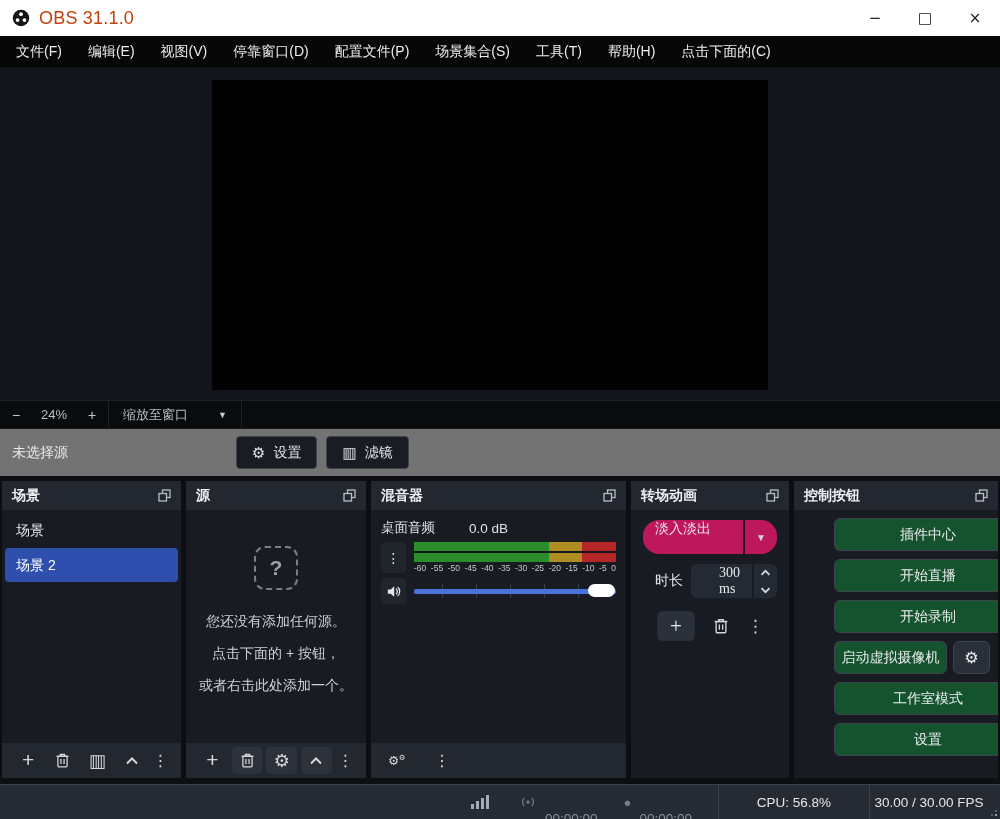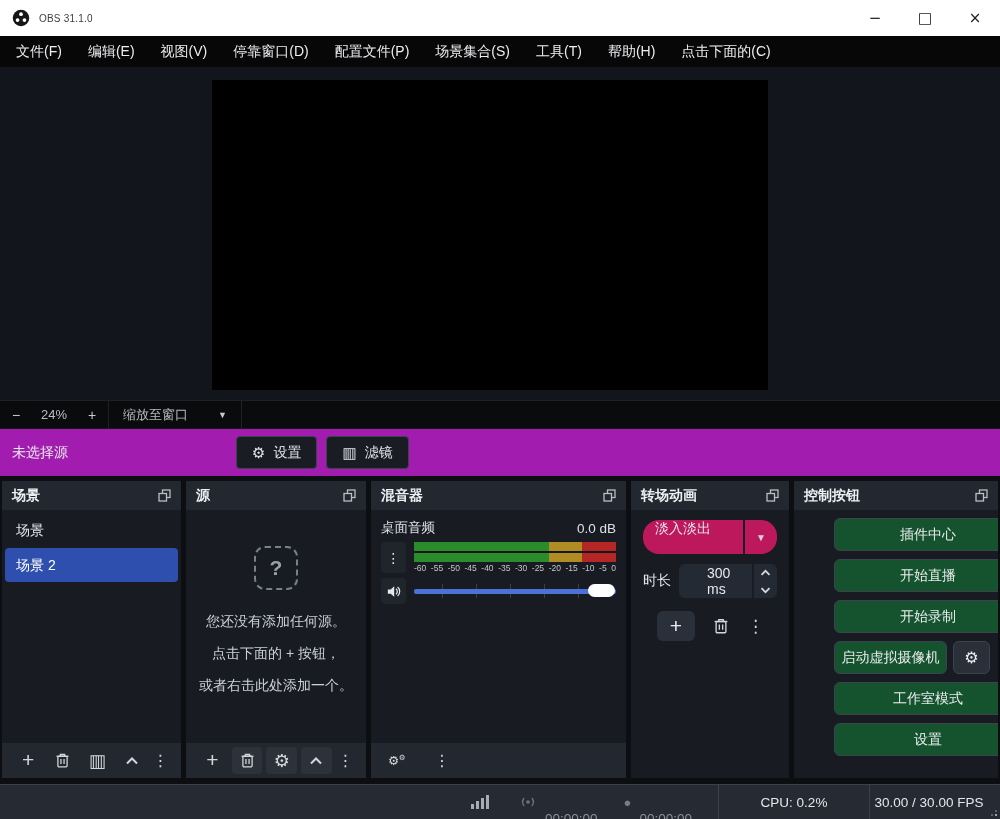--- a/index.html
+++ b/index.html
@@ -7,21 +7,21 @@
   body {
     font-family: "Liberation Sans", "DejaVu Sans", sans-serif;
     background:#0c0e11; overflow:hidden;
     -webkit-font-smoothing: antialiased;
   }
   .app { width:1000px; height:819px; display:flex; flex-direction:column; }
 
   
   .titlebar { height:36px; background:#ffffff; display:flex; align-items:center; padding-left:12px; flex:0 0 auto; }
   .titlebar .logo { width:18px; height:18px; margin-right:9px; display:flex; }
-  .titlebar .title { font-size:10px; color:#404040; letter-spacing:.2px; }
+  .titlebar .title { font-size:18px; color:#c2410c; letter-spacing:.2px; }
   .win-controls { margin-left:auto; display:flex; height:36px; }
   .win-btn { width:50px; height:36px; display:flex; align-items:center; justify-content:center;
              font-size:15px; color:#222; font-family:"DejaVu Sans",sans-serif; }
 
   
   .menubar { height:31px; background:#070708; display:flex; align-items:center; padding:0 3px; flex:0 0 auto; }
   .menu-item { padding:0 13px; font-size:14px; color:#ebedef; line-height:31px; cursor:default; }
 
   
   .preview { height:333px; background:#12151b; position:relative; flex:0 0 auto; }
@@ -31,33 +31,33 @@
   .zoombar { height:28px; background:#0a0b0d; border-top:1px solid #1e2126; display:flex; align-items:center;
              color:#b8bdc3; font-size:13px; flex:0 0 auto; }
   .zoombar .zbtn { width:32px; text-align:center; font-size:14px; color:#c9cdd2; }
   .zoombar .zlevel { width:44px; text-align:center; }
   .zdiv { width:1px; height:27px; background:#1e2126; }
   .zfit { padding:0 16px 0 14px; }
   .zdrop { width:38px; height:27px; display:flex; align-items:center; justify-content:center;
            border-right:1px solid #1e2126; font-size:9px; color:#c9cdd2; }
 
   
-  .contextbar { height:48px; background:#a21caf; border-top:1px solid #17191d; display:flex; align-items:center;
+  .contextbar { height:48px; background:#737373; border-top:1px solid #17191d; display:flex; align-items:center;
                 padding:0 12px; flex:0 0 auto; }
   .ctx-label { font-size:14px; color:#e8eaed; }
   .ctx-buttons { margin-left:168px; display:flex; gap:9px; }
   .ctx-btn { height:33px; padding:0 15px; background:#191d23; border:1px solid #3d434c; border-radius:4px;
              display:flex; align-items:center; gap:8px; font-size:14px; color:#dfe3e7; }
   .ctx-btn .glyph { font-size:15px; color:#e3e6ea; }
 
   
   .docks { flex:1; background:#0c0e11; display:flex; gap:5px; padding:5px 2px 6px 2px; }
   .panel { background:#181c22; display:flex; flex-direction:column; min-width:0; }
   .p-scenes { width:179px; } .p-sources { width:180px; } .p-mixer { width:255px; }
-  .p-trans { width:158px; } .p-controls { width:204px; }
+  .p-trans { width:158px;font-family:Liberation Serif, serif; } .p-controls { width:204px; }
   .panel-header { height:29px; background:#23272f; display:flex; align-items:center; padding:0 10px; flex:0 0 auto; }
   .panel-title { font-size:14px; font-weight:bold; color:#edeff2; }
   .popout { margin-left:auto; display:flex; }
   .panel-body { flex:1; position:relative; overflow:hidden; }
   .panel-toolbar { height:35px; background:#23272f; display:flex; align-items:center; padding:0 11px; gap:4px;
                    color:#d3d7dc; flex:0 0 auto; }
   .tool-btn { width:32px; height:27px; display:flex; align-items:center; justify-content:center; border-radius:4px;
               color:#d3d7dc; font-size:18px; }
   .tool-btn.raised { background:#2c313a; }
   .tool-btn .plus { font-size:21px; font-weight:400; line-height:1; margin-top:-2px; }
@@ -71,21 +71,21 @@
 
   
   .empty-state { position:absolute; inset:0; display:flex; flex-direction:column; align-items:center;
                  justify-content:center; gap:7px; padding-bottom:10px; }
   .q-icon { width:44px; height:44px; border:2px dashed #78808a; border-radius:11px; display:flex; align-items:center;
             justify-content:center; font-size:21px; font-weight:bold; color:#99a0a8; margin-bottom:12px; }
   .empty-line { font-size:14px; color:#ccd1d6; line-height:25px; text-align:center; }
 
   
   .mixer-body { padding:7px 10px 0 10px; }
-  .mixer-row1 { display:flex; justify-content:space-between; align-items:center; height:22px;gap:34px; }
+  .mixer-row1 { display:flex; justify-content:flex-start; align-items:center; height:22px;gap:34px; }
   .mx-name, .mx-db { font-size:13.5px; color:#dde1e5; }
   .mixer-row2 { display:flex; gap:8px; margin-top:3px; align-items:flex-start; }
   .mx-menu-btn { width:25px; height:31px; background:#20252c; border-radius:4px; display:flex; align-items:center;
                  justify-content:center; color:#e3e6ea; font-size:14px; flex:0 0 auto; }
   .meter-col { flex:1; min-width:0; }
   .meter { display:flex; flex-direction:column; gap:2px; background:#14171c; }
   .meter-bar { height:9px;
     background:linear-gradient(to right, #2a8c2a 0 66.6%, #b08d22 66.6% 83.3%, #b52626 83.3% 100%); }
   .meter-scale { display:flex; justify-content:space-between; font-size:8.5px; color:#c2c7cd; margin-top:1px;
                  font-family:Liberation Sans, sans-serif; }
@@ -98,21 +98,21 @@
   .vol-track { position:absolute; left:0; right:0; top:11px; height:5px; background:#4a72d8; border-radius:2px; }
   .vol-handle { position:absolute; right:1px; top:6px; width:27px; height:13px; background:#fff; border-radius:7px; }
 
   
   .trans-body { padding:10px 12px; }
   .t-select { height:34px; background:#be185d; border-radius:16px; display:flex; align-items:flex-start; }
   .t-select-text { flex:1; padding-left:12px; font-size:14px; color:#e6e9ec; }
   .t-select-arrow { width:34px; align-self:stretch; display:flex; align-items:center; justify-content:center;
                     border-left:2px solid #181c22; font-size:10px; color:#d3d7dc; }
   .t-dur-row { margin-top:10px; display:flex; align-items:center; gap:8px; }
-  .t-dur-label { font-size:14px; color:#e2e5e9; flex:0 0 auto; }
+  .t-dur-label { font-size:14px; color:#e2e5e9; flex:0 0 auto;margin-left:12px; }
   .t-spin { flex:1; height:34px; background:#242a33; border-radius:6px; display:flex; }
   .t-spin-value { flex:1; display:flex; align-items:center; justify-content:center; font-size:14px; color:#e6e9ec;padding-left:28px; }
   .t-spin-arrows { width:25px; border-left:2px solid #181c22; display:flex; flex-direction:column; }
   .t-spin-arrows > div { flex:1; display:flex; align-items:center; justify-content:center; color:#d3d7dc; }
   .t-btn-row { margin-top:13px; display:flex; align-items:center; justify-content:center; gap:17px; }
   .t-add-btn { width:38px; height:30px; background:#2a303a; border-radius:6px; display:flex; align-items:center;
                justify-content:center; font-size:21px; color:#e6e9ec; }
   .t-icon-btn { display:flex; align-items:center; justify-content:center; color:#d3d7dc; }
   .t-dots { font-size:17px; color:#d3d7dc; width:16px; text-align:center; }
 
@@ -449,19 +449,19 @@
         <path d="M5.8 2.6a6.2 6.2 0 000 8.8"></path>
           <path d="M14.2 2.6a6.2 6.2 0 010 8.8"></path>
       </svg>
       <span class="sb-time">00:00:00</span>
     </div>
     <div class="sb-group">
       <span class="sb-rec-dot">●</span>
       <span class="sb-time">00:00:00</span>
     </div>
     <div class="sb-sep"></div>
-    <div class="sb-cpu">CPU: 0.2%</div>
+    <div class="sb-cpu">CPU: 56.8%</div>
     <div class="sb-sep"></div>
     <div class="sb-fps">30.00 / 30.00 FPS</div>
     <div class="sb-grip"></div>
   </div>
 
 </div>
 
 </body></html>

